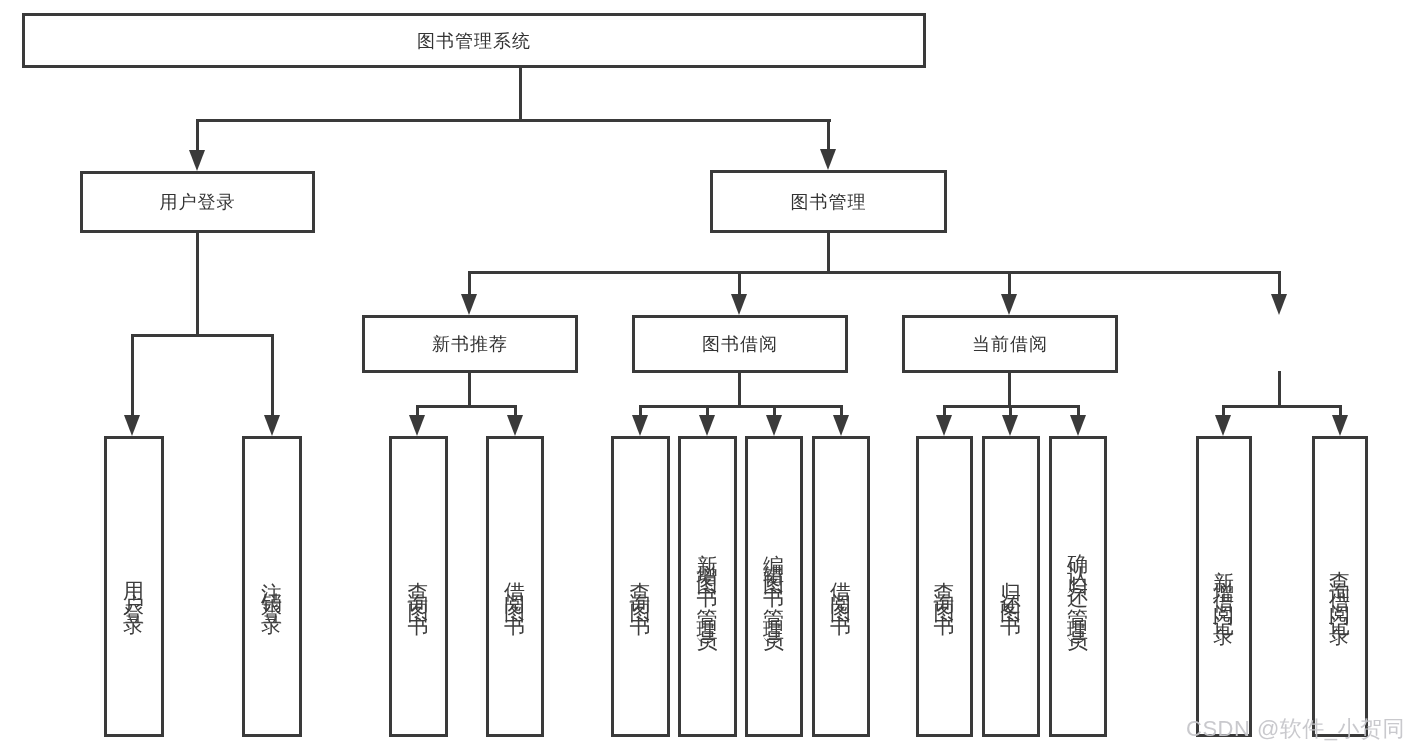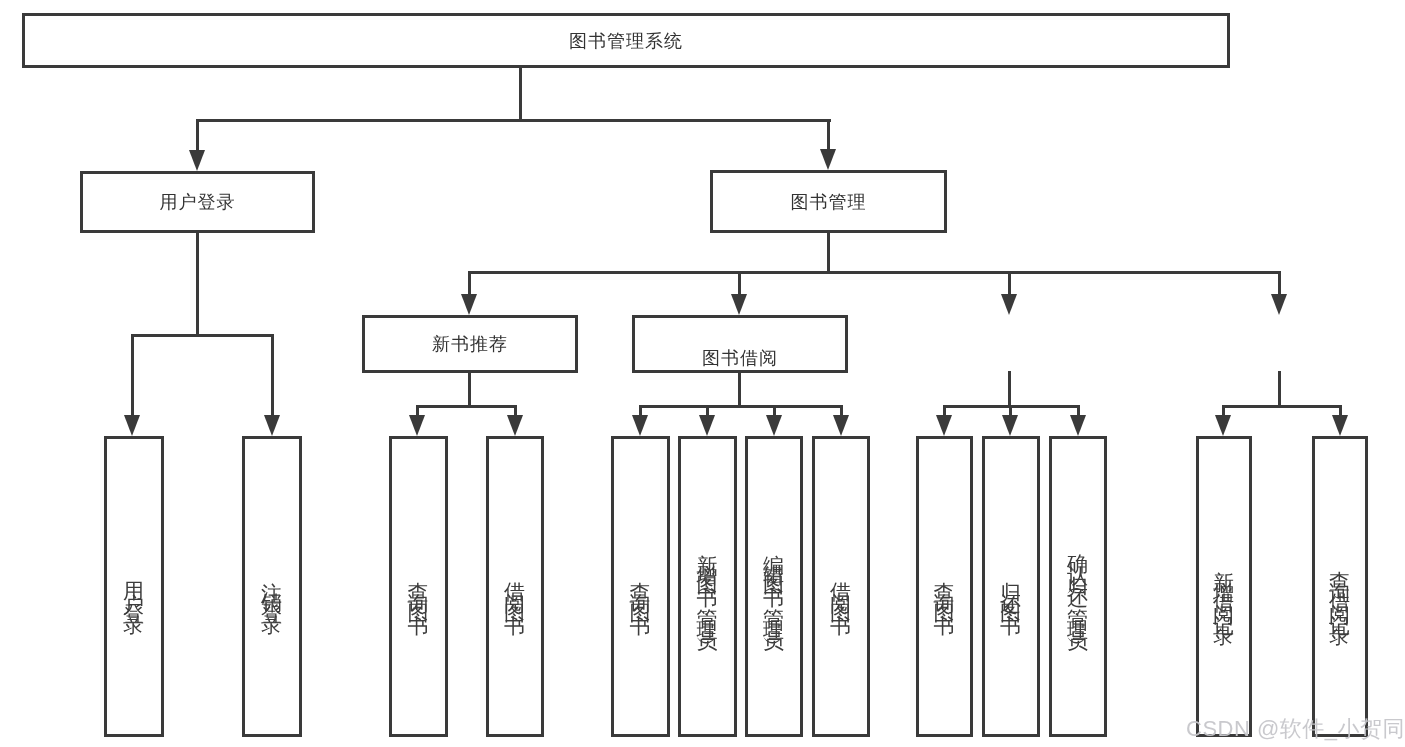--- a/index.html
+++ b/index.html
@@ -29,25 +29,25 @@
   .vbox {
     writing-mode: vertical-rl;
     text-orientation: mixed;
     font-size: 21px;
     letter-spacing: 11px;
     line-height: 1;
     color: #3c3c3c;
   }
 
   
-  .n-root   { left: 22px;  top: 13px;  width: 1208px; height: 55px; }
+  .n-root   { left: 22px;  top: 13px;  width: 904px; height: 55px; }
   .n-login  { left: 80px;  top: 171px; width: 235px;  height: 62px; }
   .n-mgmt   { left: 710px; top: 170px; width: 237px;  height: 63px; }
   .n-rec    { left: 362px; top: 315px; width: 216px;  height: 58px; }
-  .n-borrow { left: 632px; top: 315px; width: 216px;  height: 58px; align-items: flex-end; }
+  .n-borrow { left: 632px; top: 315px; width: 216px;  height: 58px; }
   .n-cur    { left: 902px; top: 315px; width: 216px;  height: 58px; }
   .n-recd   { left: 1172px;top: 315px; width: 216px;  height: 58px; }
 
   .lf { top: 436px; height: 301px; }
   .l1  { left: 104px;  width: 60px; }
   .l2  { left: 242px;  width: 60px; }
   .l3  { left: 389px;  width: 59px; }
   .l4  { left: 486px;  width: 58px; }
   .l5  { left: 611px;  width: 59px; }
   .l6  { left: 678px;  width: 59px; }
@@ -99,20 +99,23 @@
   </div>
 
   <div class="box hbox n-mgmt">
     <span>图书管理</span>
   </div>
 
   <div class="box hbox n-borrow">
     <span>图书借阅</span>
   </div>
 
+  <div class="box hbox n-cur">
+    <span>当前借阅</span>
+  </div>
 
 
   <div class="box vbox lf l1">用户登录</div>
   <div class="box vbox lf l2">注销登录</div>
 
   <div class="box vbox lf l3">查询图书</div>
   <div class="box vbox lf l4">借阅图书</div>
 
   <div class="box vbox lf l5">查询图书</div>
   <div class="box vbox lf l6">新增图书（管理员）</div>

